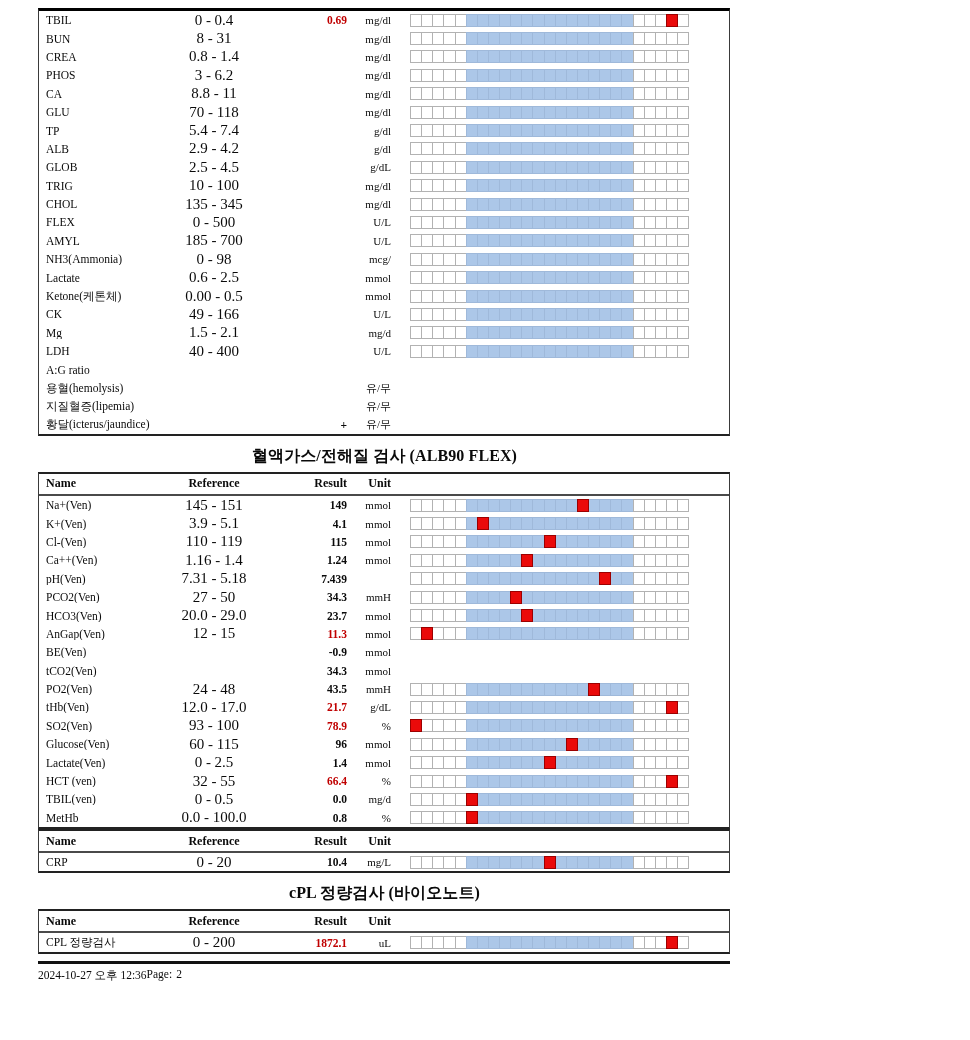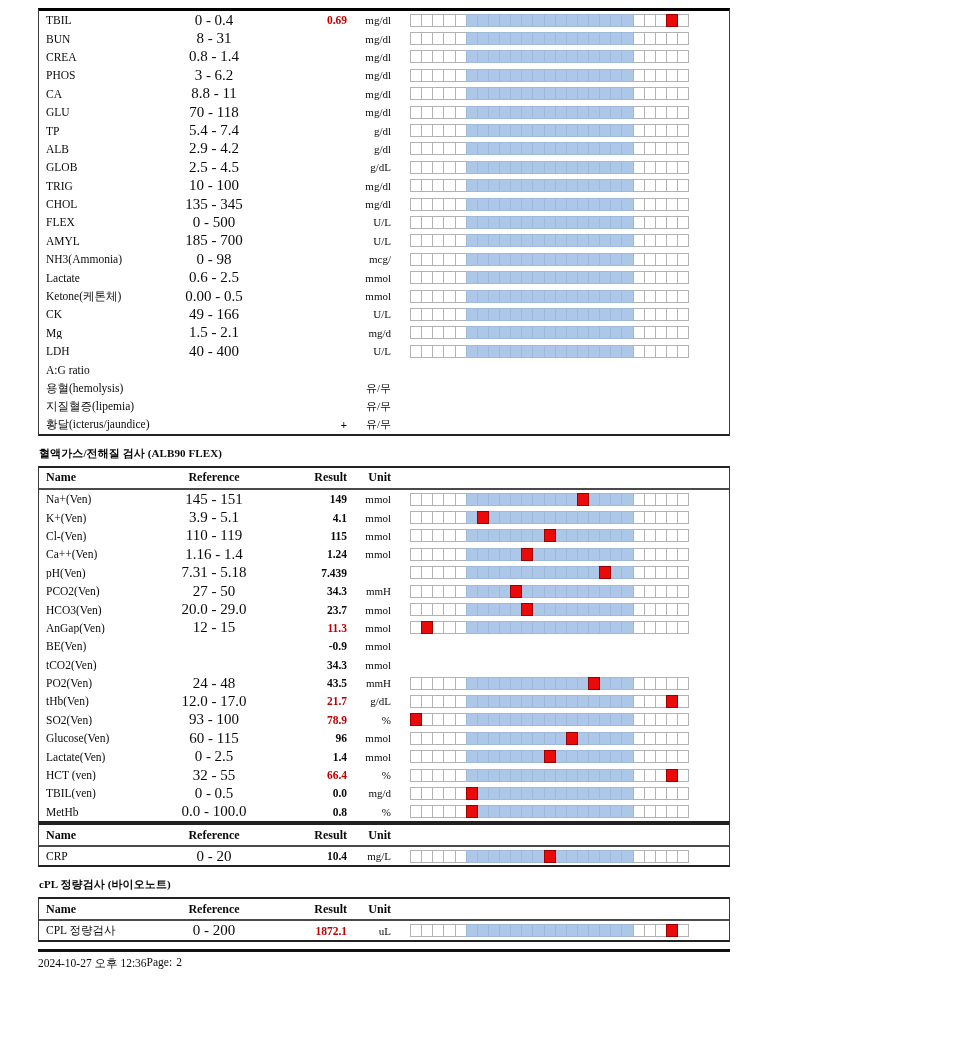--- a/index.html
+++ b/index.html
@@ -24,21 +24,21 @@
   .hdr-row .col-name{font-size:12px;}
   .hdr-row .col-ref,.hdr-row .col-result,.hdr-row .col-unit{font-size:12px;}
   .strip{display:flex;margin-left:19px;width:279px;height:13px;}
   .bar-cell{
     flex:1 1 0;height:13px;box-sizing:border-box;
     background:#ffffff;border:1px solid #b2b2b2;margin-left:-1px;
   }
   .bar-cell:first-child{margin-left:0;}
   .bar-cell.blue{background:#acc7e8;border-color:#9fb9da;}
   .bar-cell.marker{background:#ea0a0a;border:1px solid #9c0000;position:relative;z-index:2;}
-  .section-title{font-size:11px;font-weight:bold;margin:10px 0 5px 1px;letter-spacing:0.1px;}
+  .section-title{font-size:16px;font-weight:bold;margin:10px 0 5px 1px;letter-spacing:0.1px;text-align:center;}
   .footer-line{margin-top:7px;border-top:3px solid #111;width:692px;}
   .footer-row{display:flex;justify-content:flex-start;width:692px;font-size:11.5px;padding-top:4px;}
   .pg{display:inline-flex;gap:4px;padding-right:2px;}
 </style>
 </head>
 <body>
 
 <div class="content">
   <main>
       <div class="tbl thick-top">

